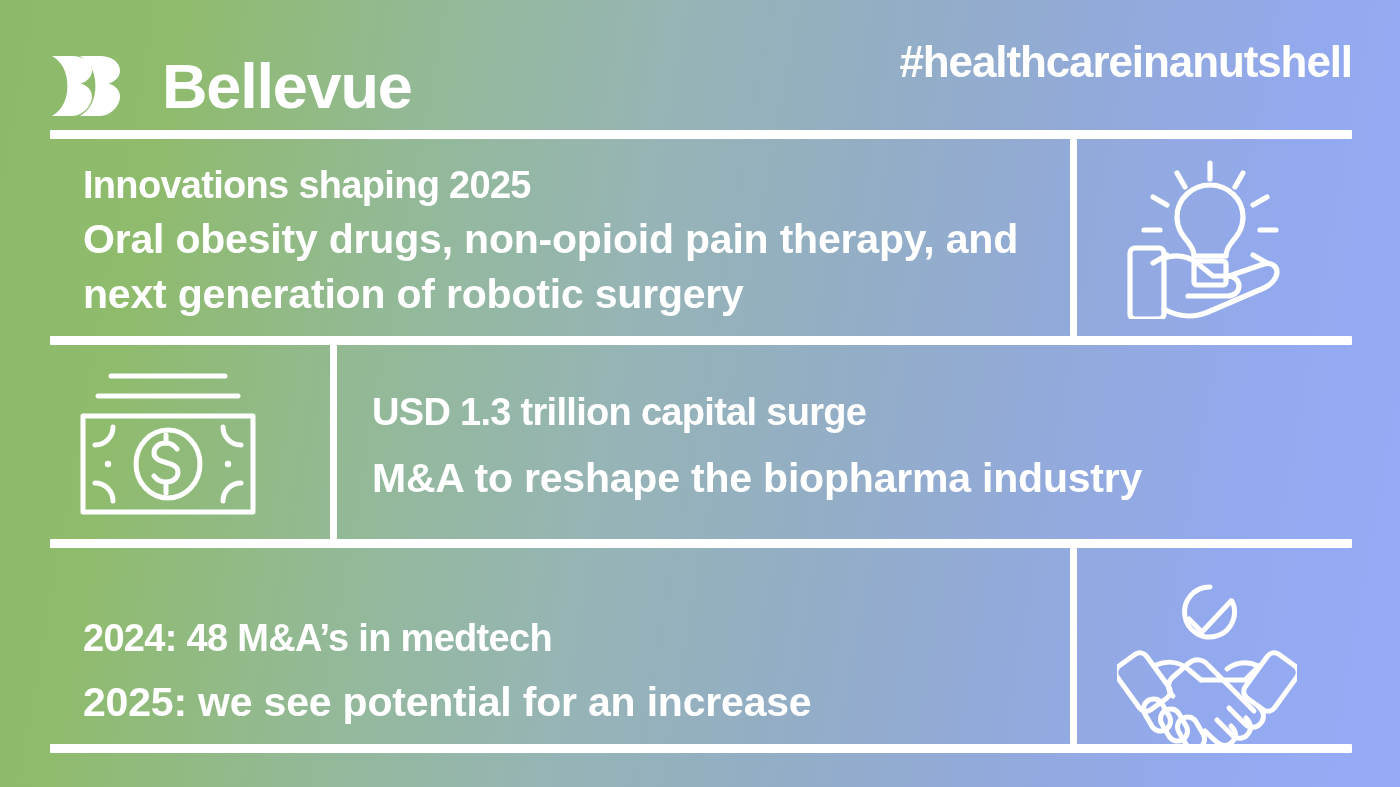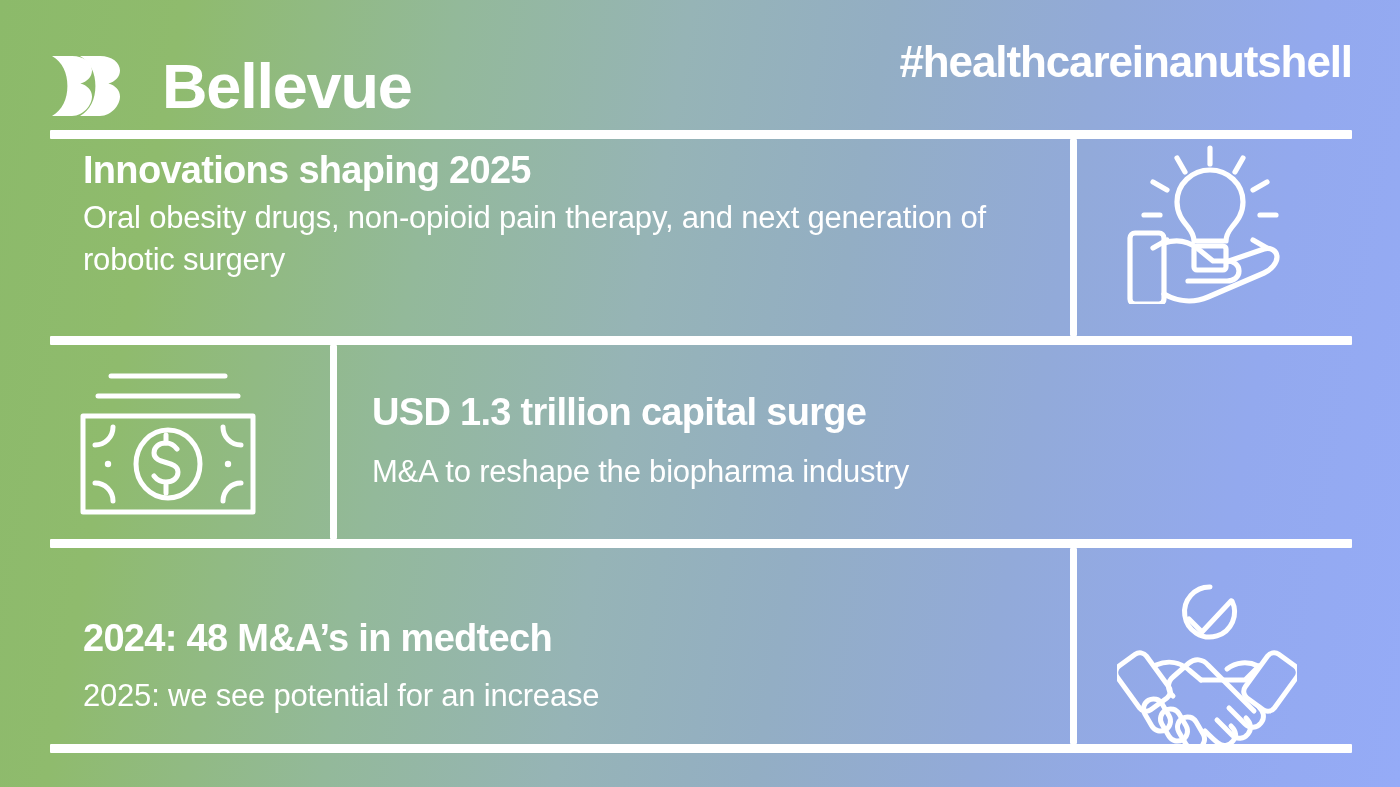--- a/index.html
+++ b/index.html
@@ -97,37 +97,37 @@
   .vrule-r1 { left: 1070px; top: 139px; height: 197px; }
   .vrule-r2 { left: 330px;  top: 345px; height: 194px; }
   .vrule-r3 { left: 1070px; top: 548px; height: 196px; }
 
   
   .row {
     position: absolute;
     left: 50px;
     right: 48px;
   }
-  .row-1 { top: 124px; height: 247px; }
+  .row-1 { top: 139px; height: 247px; }
   .row-2 { top: 345px; height: 172px; }
   .row-3 { top: 566px; height: 249px; }
 
   .text-block { position: absolute; }
 
   .headline {
     font-size: 38px;
     font-weight: 700;
     letter-spacing: -0.7px;
     line-height: 1.18;
     white-space: nowrap;
   }
 
   .subline {
-    font-size: 31px;
-    font-weight: 400;
+    font-size: 41px;
+    font-weight: 700;
     letter-spacing: -0.2px;
     line-height: 1.35;
   }
 
   
   .row-1 .text-block { left: 33px; top: 24px; width: 940px; }
   .row-1 .subline { margin-top: 4px; }
 
   
   .row-2 .text-block { left: 322px; top: 45px; width: 900px; }

